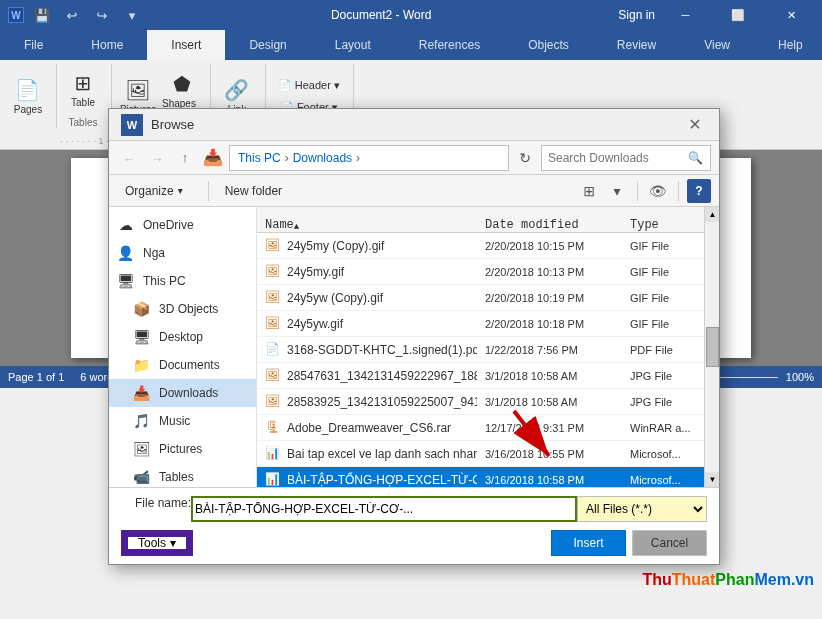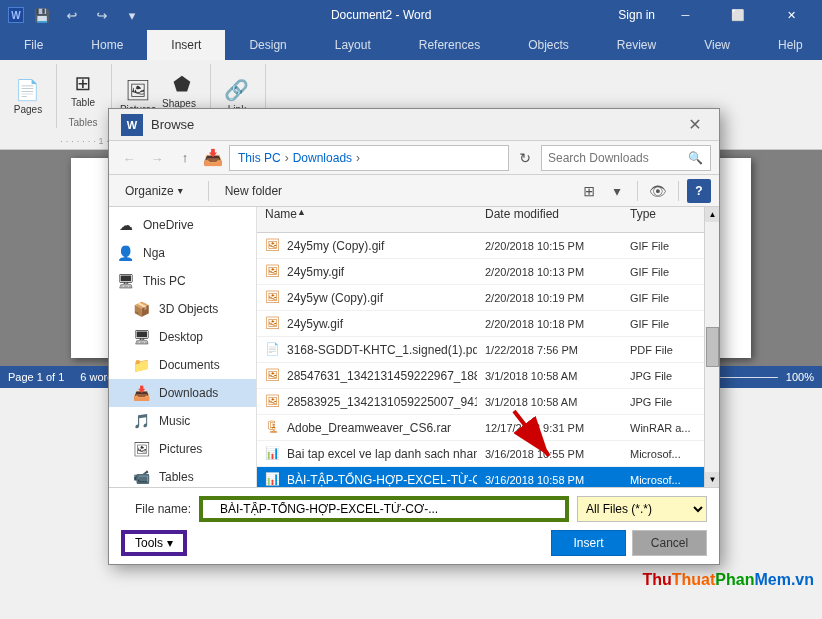--- a/index.html
+++ b/index.html
@@ -67,40 +67,40 @@
 
     
     #dlg-nav { width: 148px; background: white; border-right: 1px solid #e0e0e0; overflow-y: auto; padding: 4px 0; }
     .nav-item { height: 28px; display: flex; align-items: center; padding: 0 8px; gap: 8px; cursor: pointer; font-size: 12px; color: #333; }
     .nav-item.selected { background: #cce0f5; }
     .nav-icon { width: 18px; height: 18px; display: flex; align-items: center; justify-content: center; font-size: 14px; flex-shrink: 0; }
 
     
     #dlg-files { flex: 1; overflow-y: auto; background: white; }
     #files-header { display: flex; background: #f5f5f5; border-bottom: 1px solid #d0d0d0; height: 26px; align-items: center; font-size: 12px; color: #333; font-weight: 500; }
-    .fh-col { padding: 0 8px; display: flex; align-items: flex-start; cursor: pointer; height: 100%; }
+    .fh-col { padding: 0 8px; display: flex; align-items: flex-end; cursor: pointer; height: 100%; font-family: Liberation Mono, monospace; }
     .col-name { width: 220px; }
     .col-date { width: 145px; }
     .col-type { flex: 1; }
     .file-row { display: flex; height: 26px; align-items: center; font-size: 12px; color: #333; border-bottom: 1px solid #f0f0f0; cursor: pointer; }
     .file-row.selected { background: #0078d7; color: white; }
     .file-row.selected .file-type-text { color: white; }
     .fc-name { width: 220px; padding: 0 8px; display: flex; align-items: center; gap: 6px; overflow: hidden; white-space: nowrap; text-overflow: ellipsis; }
     .fc-date { width: 145px; padding: 0 8px; font-size: 11px; white-space: nowrap; }
     .fc-type { flex: 1; padding: 0 8px; font-size: 11px; white-space: nowrap; overflow: hidden; }
     .file-icon { width: 16px; height: 16px; flex-shrink: 0; }
 
     
     #dlg-bottom { border-top: 1px solid #d0d0d0; padding: 8px 12px; }
-    #filename-row { display: flex; align-items: center; gap: 8px; margin-bottom: 8px; }
+    #filename-row { display: flex; align-items: flex-start; margin-bottom: 8px; }
     #filename-label { font-size: 12px; color: #333; width: 70px; text-align: right; }
-    #filename-input { flex: 1; height: 26px; border: 4px solid #4d7c0f; padding: 0 17px; font-size: 12px; outline: none; }
+    #filename-input { flex: 1; height: 26px; border: 2px solid #4d7c0f; padding: 0 2px; font-size: 12px; outline: none; }
     #filetype-select { width: 130px; height: 26px; border: 1px solid #c0c0c0; font-size: 12px; padding: 0 4px; background: #fef9c3; }
     .dlg-actions { display: flex; justify-content: space-between; align-items: center; }
-    .tools-btn { height: 26px; padding: 0 10px; border: 4px solid #4c1d95; background: white; font-size: 12px; cursor: pointer; display: flex; align-items: center; gap: 4px; }
+    .tools-btn { height: 26px; padding: 0 10px; border: 7px solid #4c1d95; background: white; font-size: 12px; cursor: pointer; display: flex; align-items: center; gap: 4px; }
     .action-btns { display: flex; gap: 6px; }
     .dlg-btn { height: 26px; min-width: 75px; padding: 0 12px; font-size: 12px; cursor: pointer; display: flex; align-items: center; justify-content: center; }
     .dlg-btn.primary { background: #0078d7; color: white; border: 1px solid #0066be; }
     .dlg-btn.secondary { background: #a3a3a3; color: #333; border: 1px solid #c0c0c0; }
 
     
     #watermark { position: absolute; bottom: 30px; right: 8px; font-size: 16px; font-weight: bold; z-index: 50; }
     #watermark span:nth-child(1) { color: #cc0000; }
     #watermark span:nth-child(2) { color: #ff6600; }
     #watermark span:nth-child(3) { color: #009900; }
@@ -181,20 +181,26 @@
     </div>
   </div>
   <div class="r-group">
     <div class="r-group-items">
       <div class="r-btn">
         <div class="icon">🔗</div>
         <div>Link</div>
       </div>
     </div>
   </div>
+  <div class="r-group">
+    <div class="r-group-items" style="flex-direction:column;justify-content:center;gap:2px;">
+      <div class="r-btn-sm">📄 Header ▾</div>
+      <div class="r-btn-sm">📄 Footer ▾</div>
+    </div>
+  </div>
 </div>
 
 <div id="ruler">
   <span style="font-size:9px;">· · · · · · · 1 · · · · · · · 2 · · · · · · · 3 · · · · · · · 4 · · · · · · · 5 · · · · · · · 6</span>
 </div>
 
 <div id="workspace">
   <div id="page"></div>
 </div>
 

